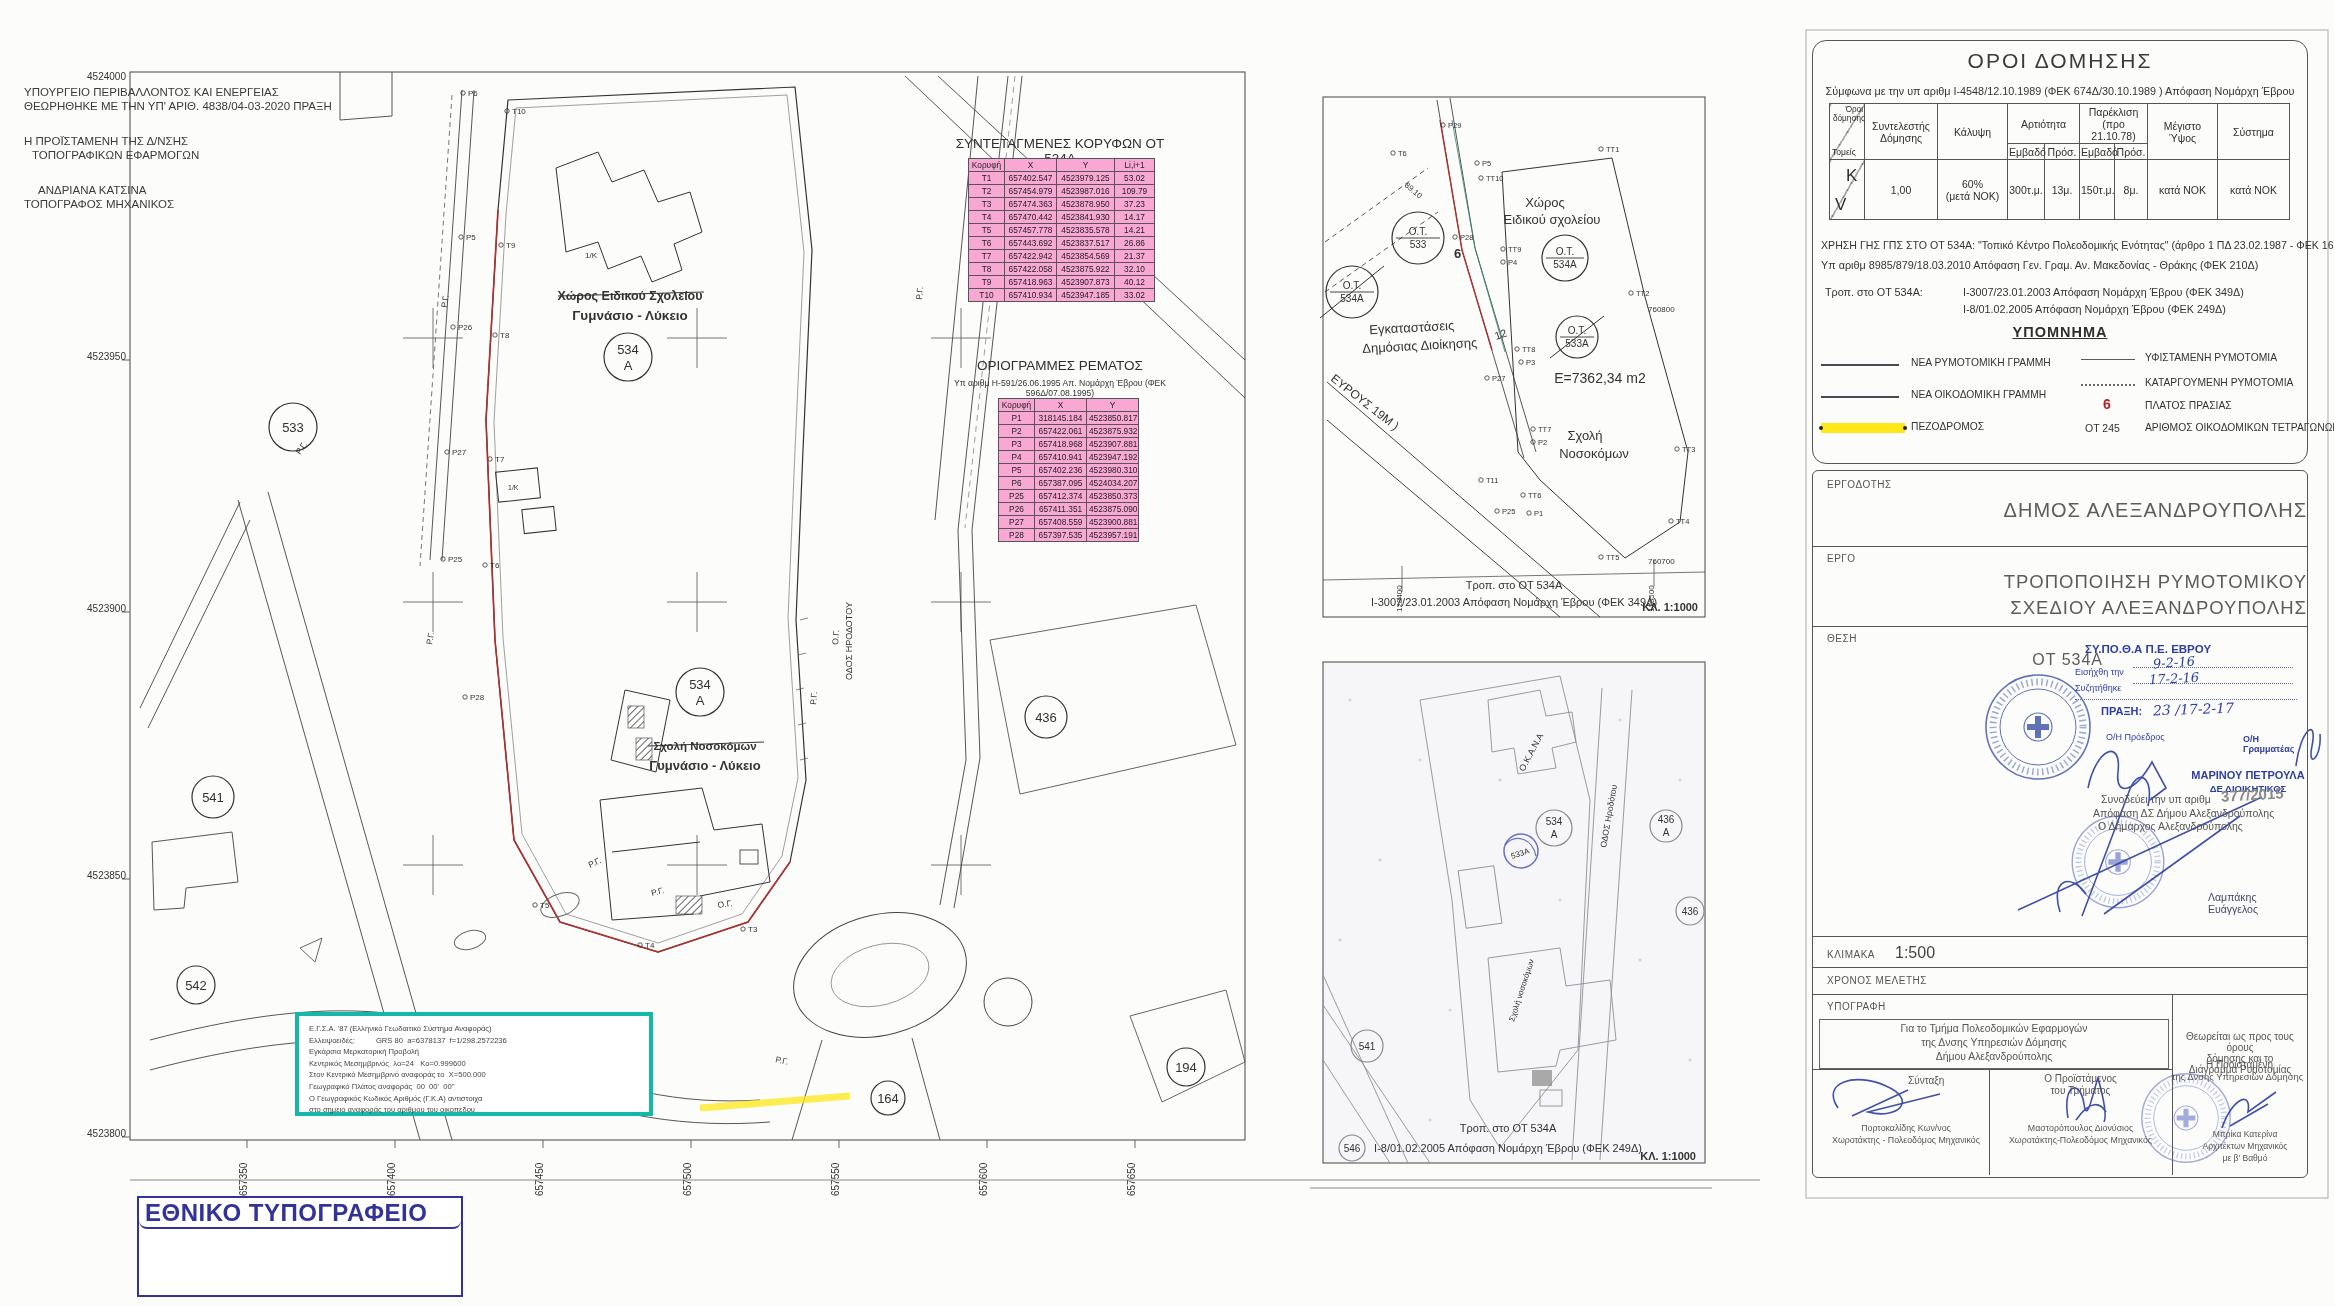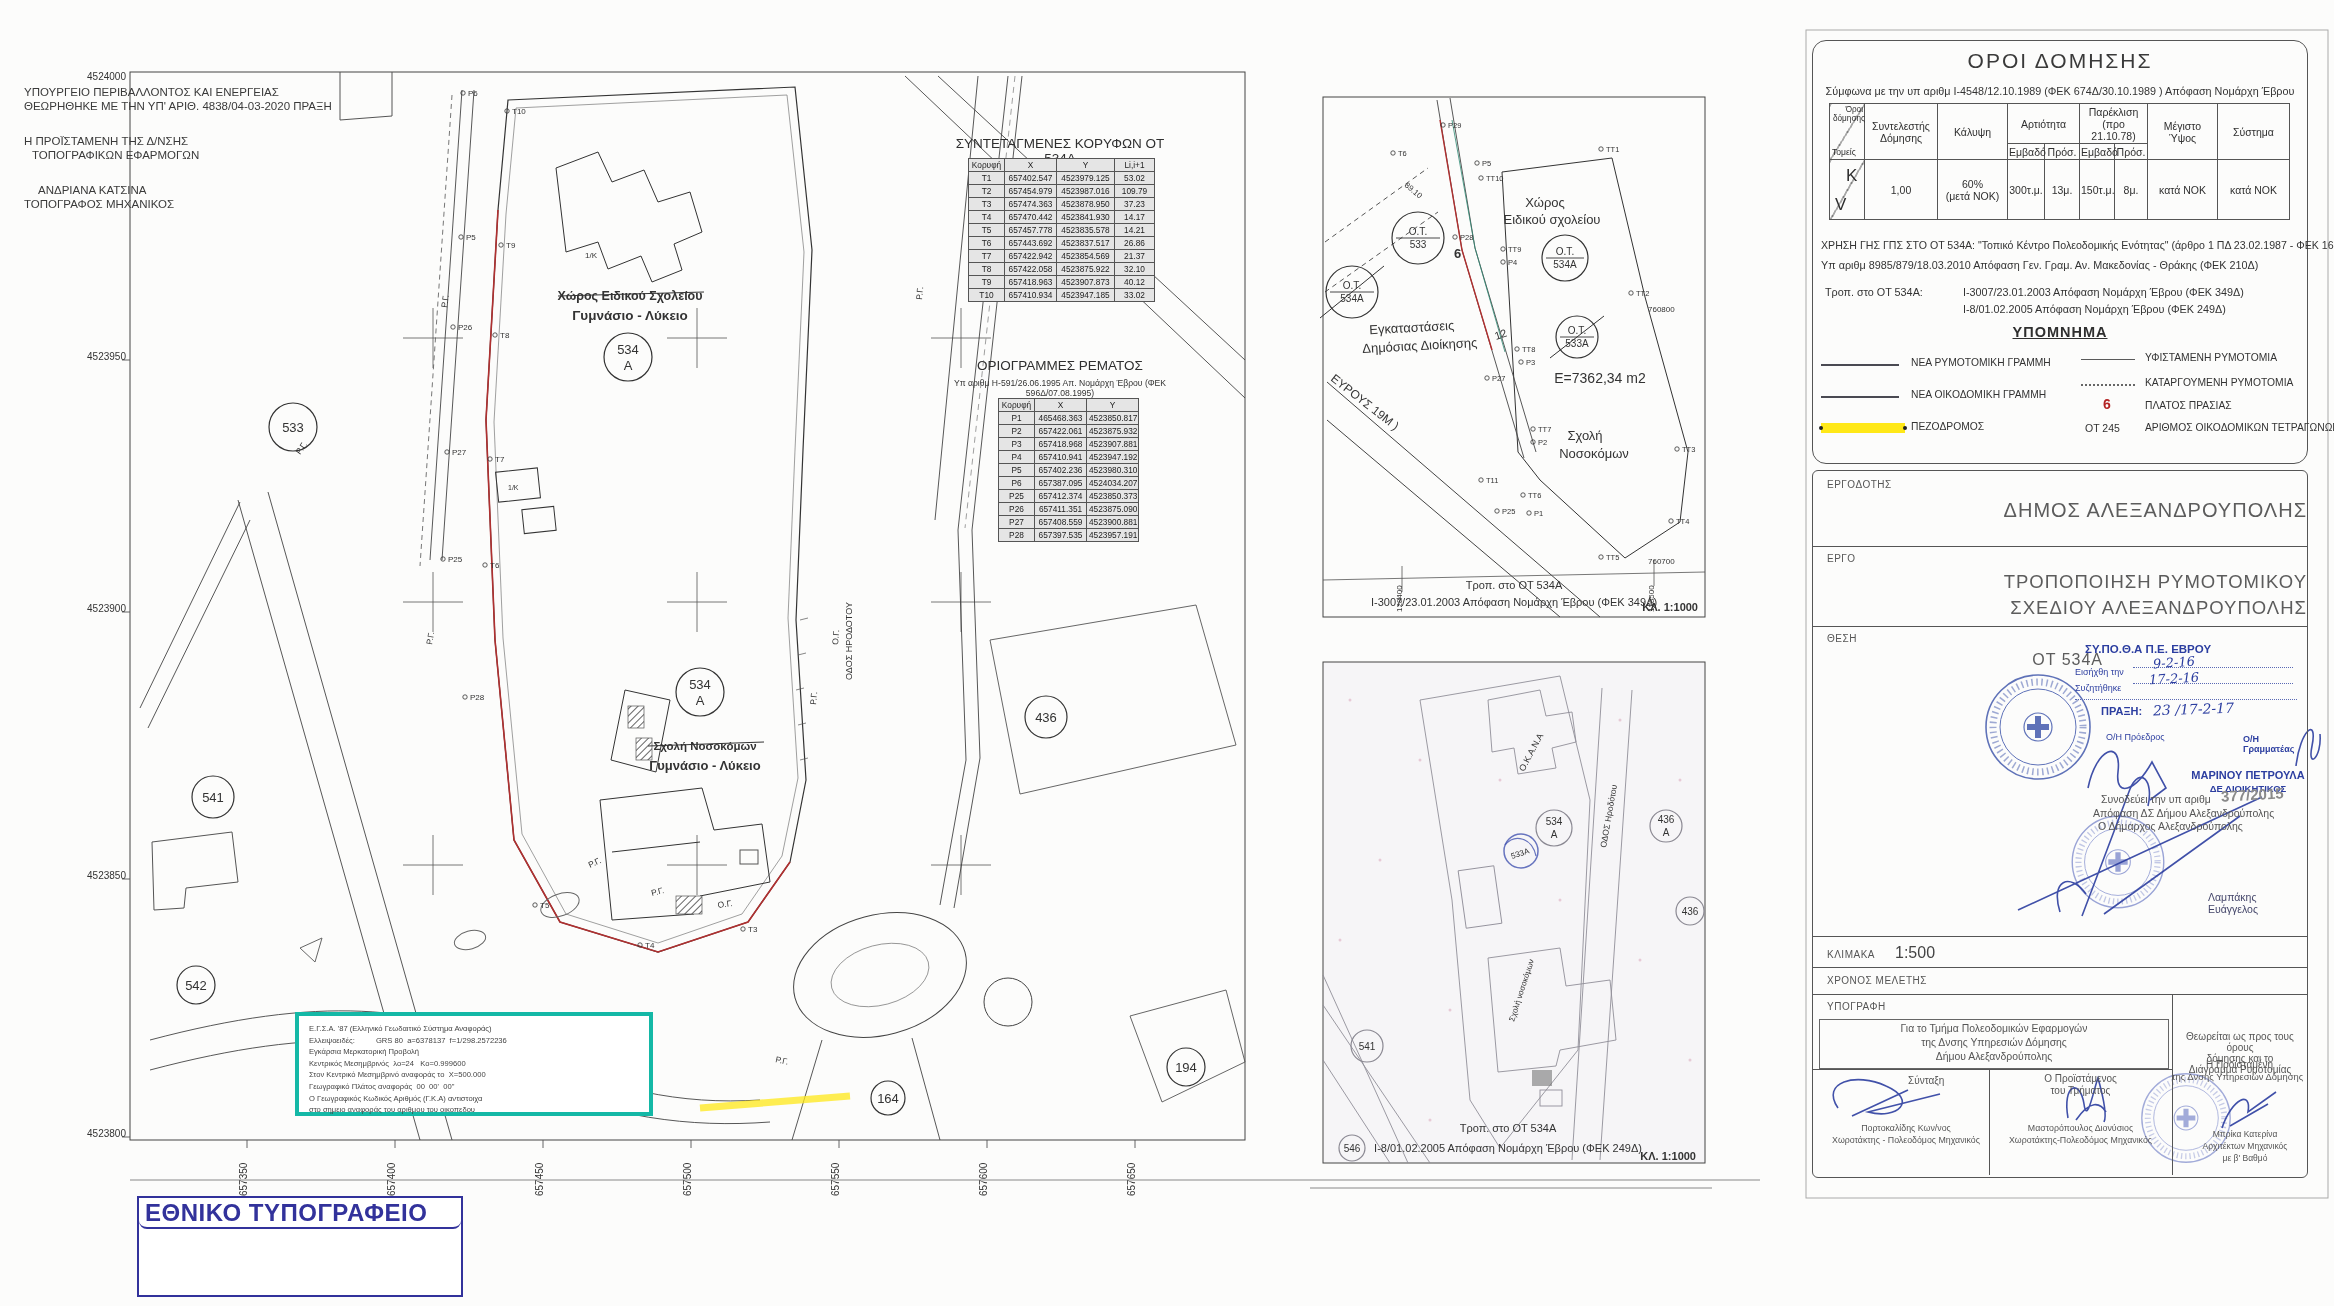--- a/index.html
+++ b/index.html
@@ -7,21 +7,21 @@
         font-family:"Liberation Sans",sans-serif;color:#333;}
   svg.linework{position:absolute;left:0;top:0;z-index:1;}
   svg text{font-family:"Liberation Sans",sans-serif;fill:#333;}
   .ov{position:absolute;z-index:2;}
   
   .approval{left:24px;top:86px;width:330px;font-size:11.5px;line-height:13.5px;color:#3a3a3a;}
   .approval .gap{height:22px;}
   
   .tbl-title{position:absolute;text-align:center;font-size:13.5px;color:#2f2f2f;}
   .tbl-sub{position:absolute;text-align:center;font-size:8.6px;color:#333;}
-  table.datatable{border-collapse:collapse;table-layout:fixed;background:#e5e5e5;}
+  table.datatable{border-collapse:collapse;table-layout:fixed;background:#f9a8d4;}
   table.datatable th,table.datatable td{border:1px solid #555;font-size:8.3px;font-weight:normal;
       text-align:center;padding:1px 2px;height:10px;color:#222;white-space:nowrap;overflow:hidden;}
   
   .egsa{left:295px;top:1012px;width:358px;height:104px;background:#fff;border:4px solid #14b8a6;
         padding:7px 10px;box-sizing:border-box;}
   .egsa div{font-size:7.6px;line-height:11.6px;color:#444;white-space:pre;}
   
   .box1{left:1812px;top:40px;width:494px;height:422px;border:1.5px solid #555;border-radius:14px;}
   .box2{left:1812px;top:470px;width:494px;height:706px;border:1.5px solid #555;border-radius:6px;}
   .box1 *,.box2 *{box-sizing:border-box;}
@@ -487,21 +487,21 @@
   <thead>
         <tr>
     <th>Κορυφή</th>
     <th>X</th>
     <th>Y</th>
   </tr>
       </thead>
   <tbody>
         <tr>
           <td>P1</td>
-          <td>465468.363</td>
+          <td>318145.184</td>
           <td>4523850.817</td>
         </tr>
         <tr>
           <td>P2</td>
           <td>657422.061</td>
           <td>4523875.932</td>
         </tr>
         <tr>
           <td>P3</td>
           <td>657418.968</td>

